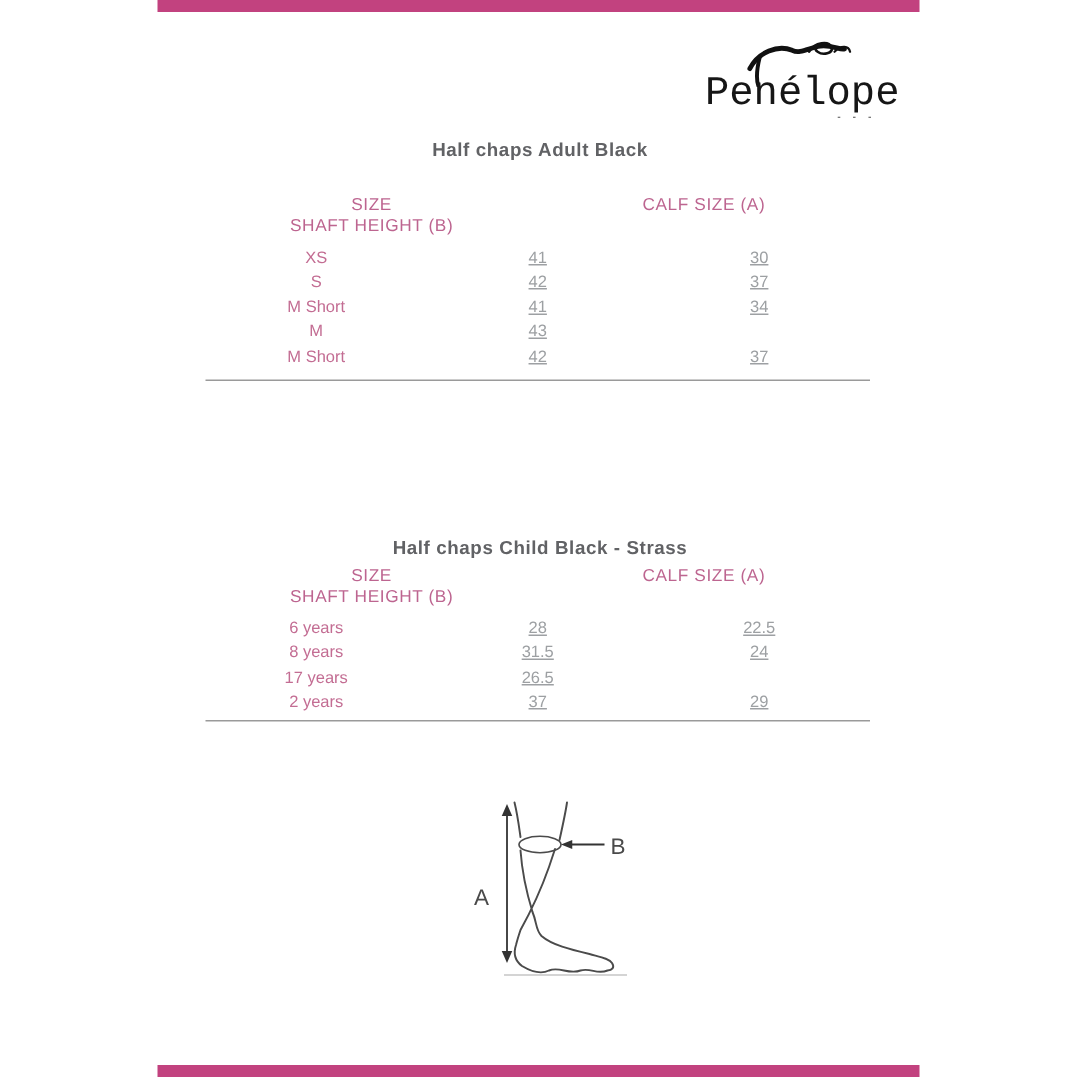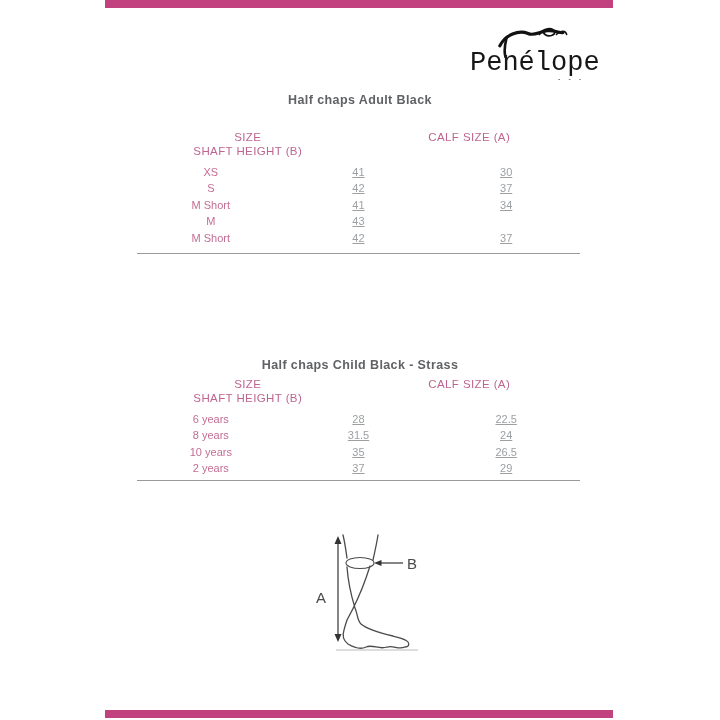--- a/index.html
+++ b/index.html
@@ -119,22 +119,21 @@
       <div class="td size">6 years</div>
       <div class="td num">28</div>
       <div class="td num">22.5</div>
     </div>
     <div class="t-row">
       <div class="td size">8 years</div>
       <div class="td num">31.5</div>
       <div class="td num">24</div>
     </div>
     <div class="t-row">
-      <div class="td size">10 years</div>
-      <div class="td num">35</div>
+      <div class="td size">17 years</div>
       <div class="td num">26.5</div>
     </div>
     <div class="t-row">
       <div class="td size">2 years</div>
       <div class="td num">37</div>
       <div class="td num">29</div>
     </div>
   </div>
   <div class="divider"></div>
 </div>

